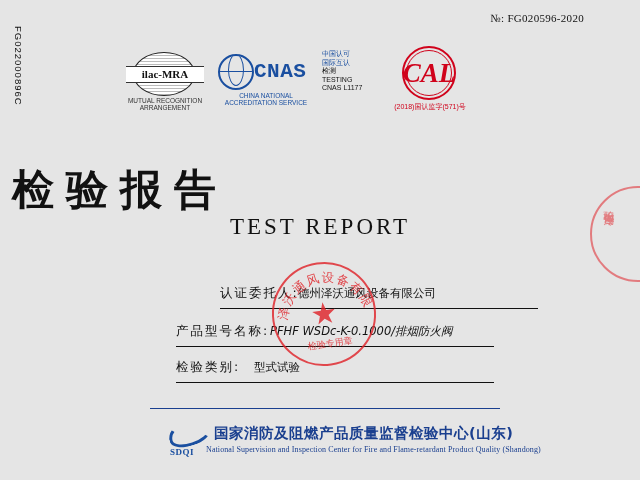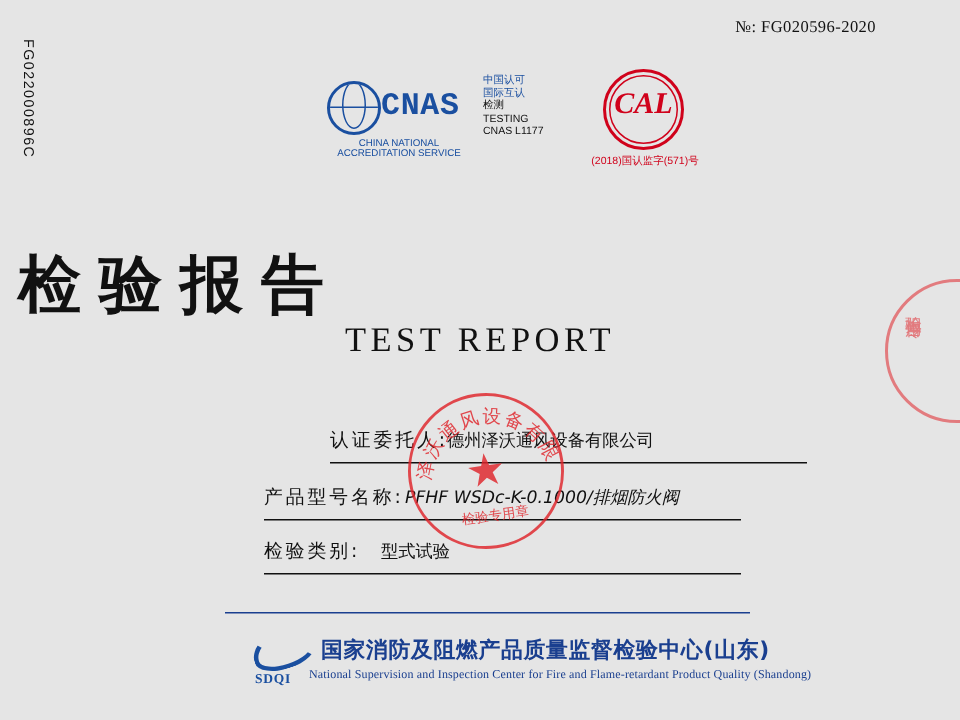--- a/index.html
+++ b/index.html
@@ -237,21 +237,21 @@
     border-radius: 50%;
     box-sizing: border-box;
   }
   .cal .glyph {
     position: absolute;
     left: 8px;
     top: 12px;
     width: 54px;
     text-align: center;
     color: #d0021b;
-    font-size: 20px;
+    font-size: 27px;
     font-weight: bold;
     font-style: italic;
     font-family: "Liberation Serif", serif;
   }
   .cal .sub {
     position: absolute;
     left: -10px;
     top: 56px;
     width: 92px;
     text-align: center;
@@ -457,20 +457,25 @@
   <div class="serial">
     <span>№:</span>
     <span>FG020596-2020</span>
   </div>
 
   <div class="vcode">FG022000896C</div>
 
   <div class="logos">
 
 
+    <div class="ilac">
+      <div class="ring"></div>
+      <div class="band">ilac-MRA</div>
+      <div class="sub">MUTUAL RECOGNITION ARRANGEMENT</div>
+    </div>
 
     <div class="cnas">
       <div class="globe"></div>
       <div class="word">CNAS</div>
       <div class="tag">CHINA NATIONAL ACCREDITATION SERVICE</div>
     </div>
 
     <div class="cnastext">
       <div class="blue">中国认可</div>
       <div class="blue">国际互认</div>

